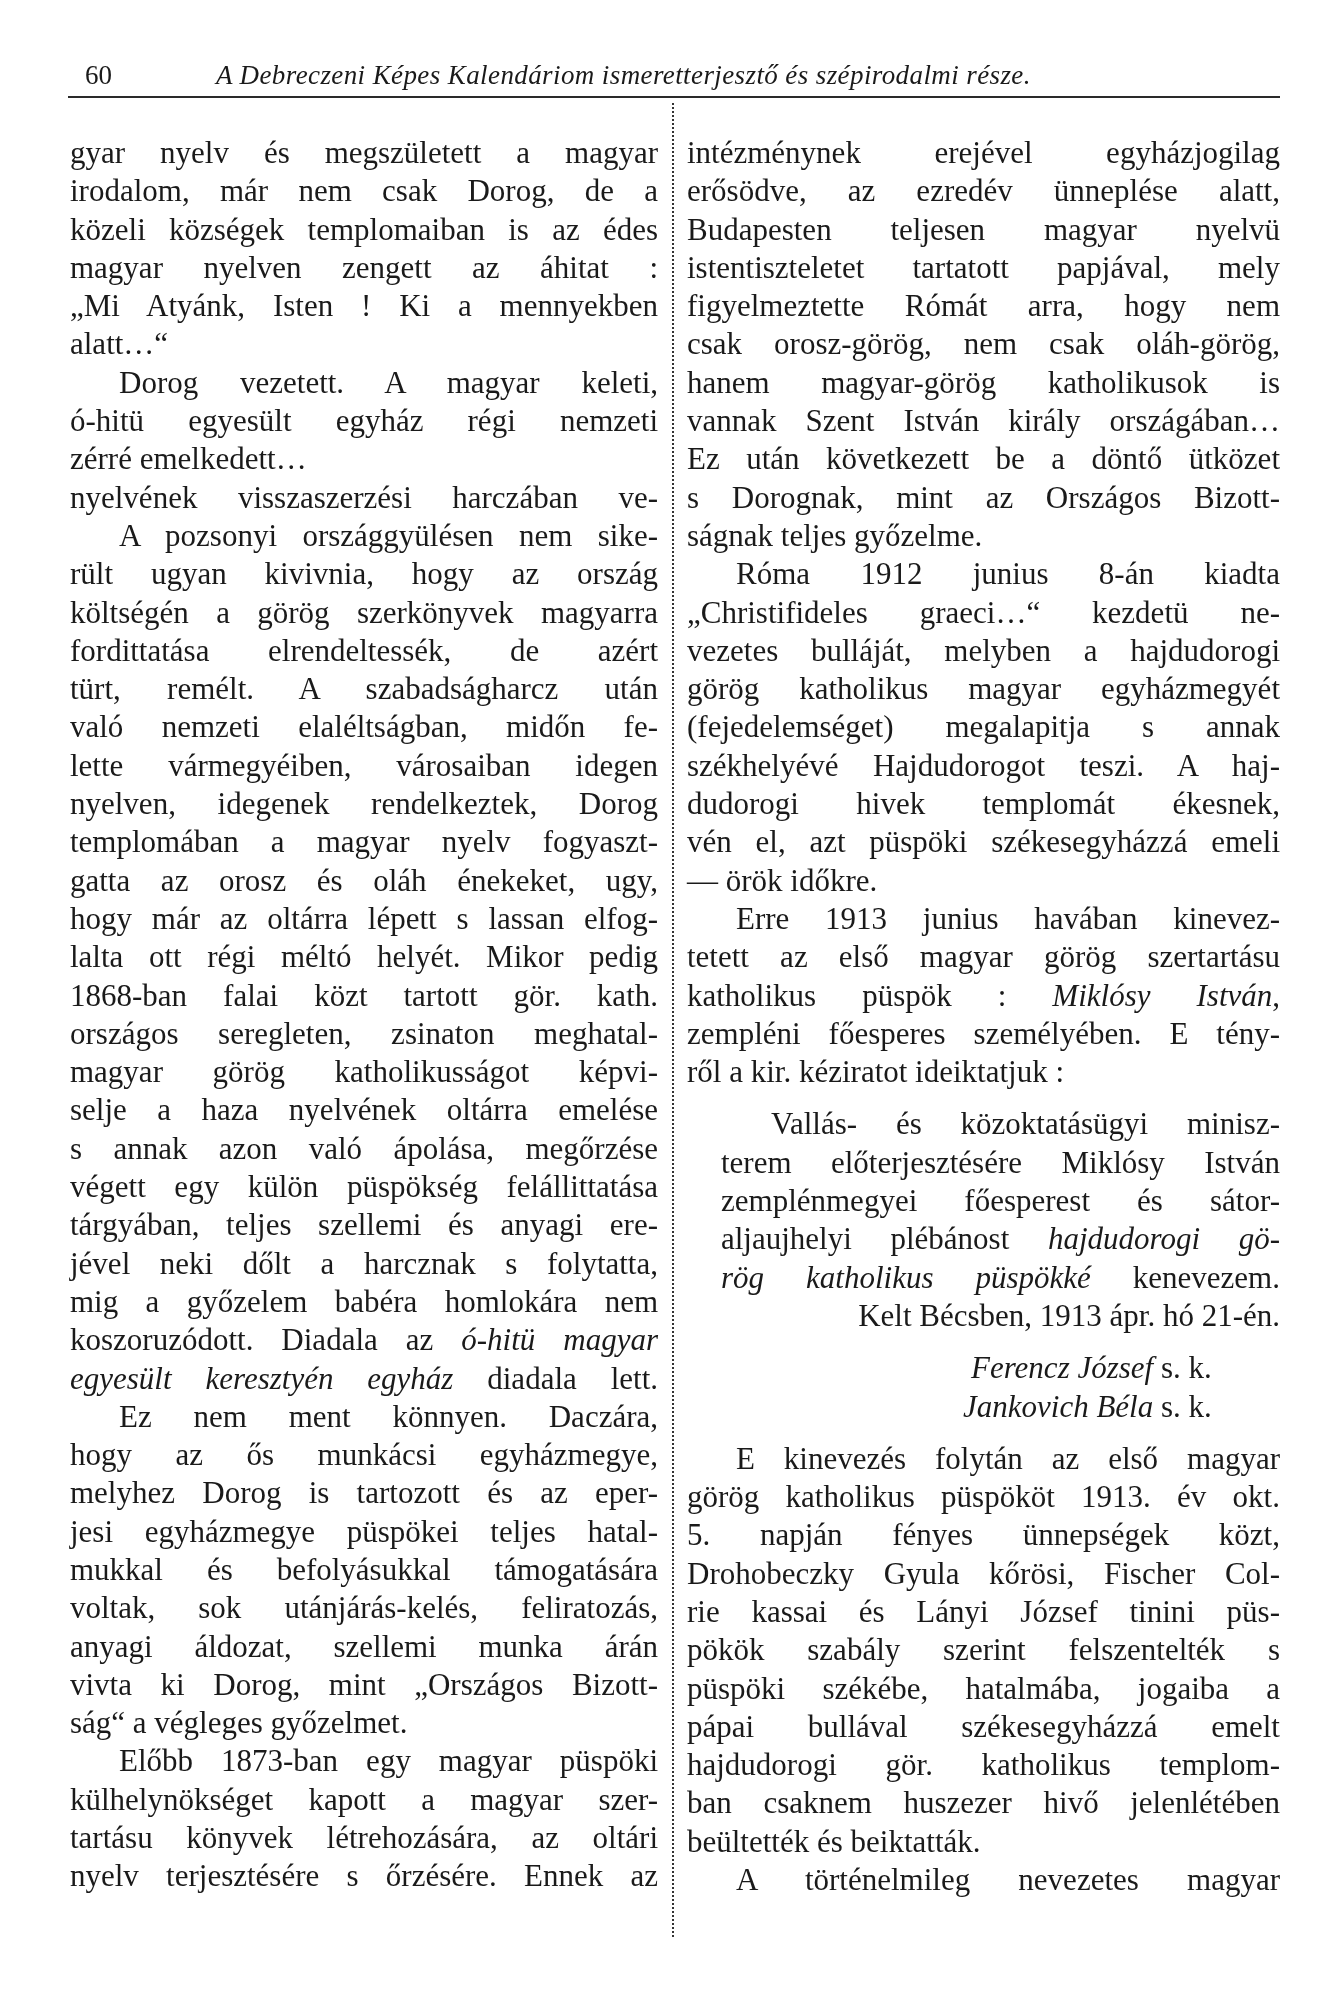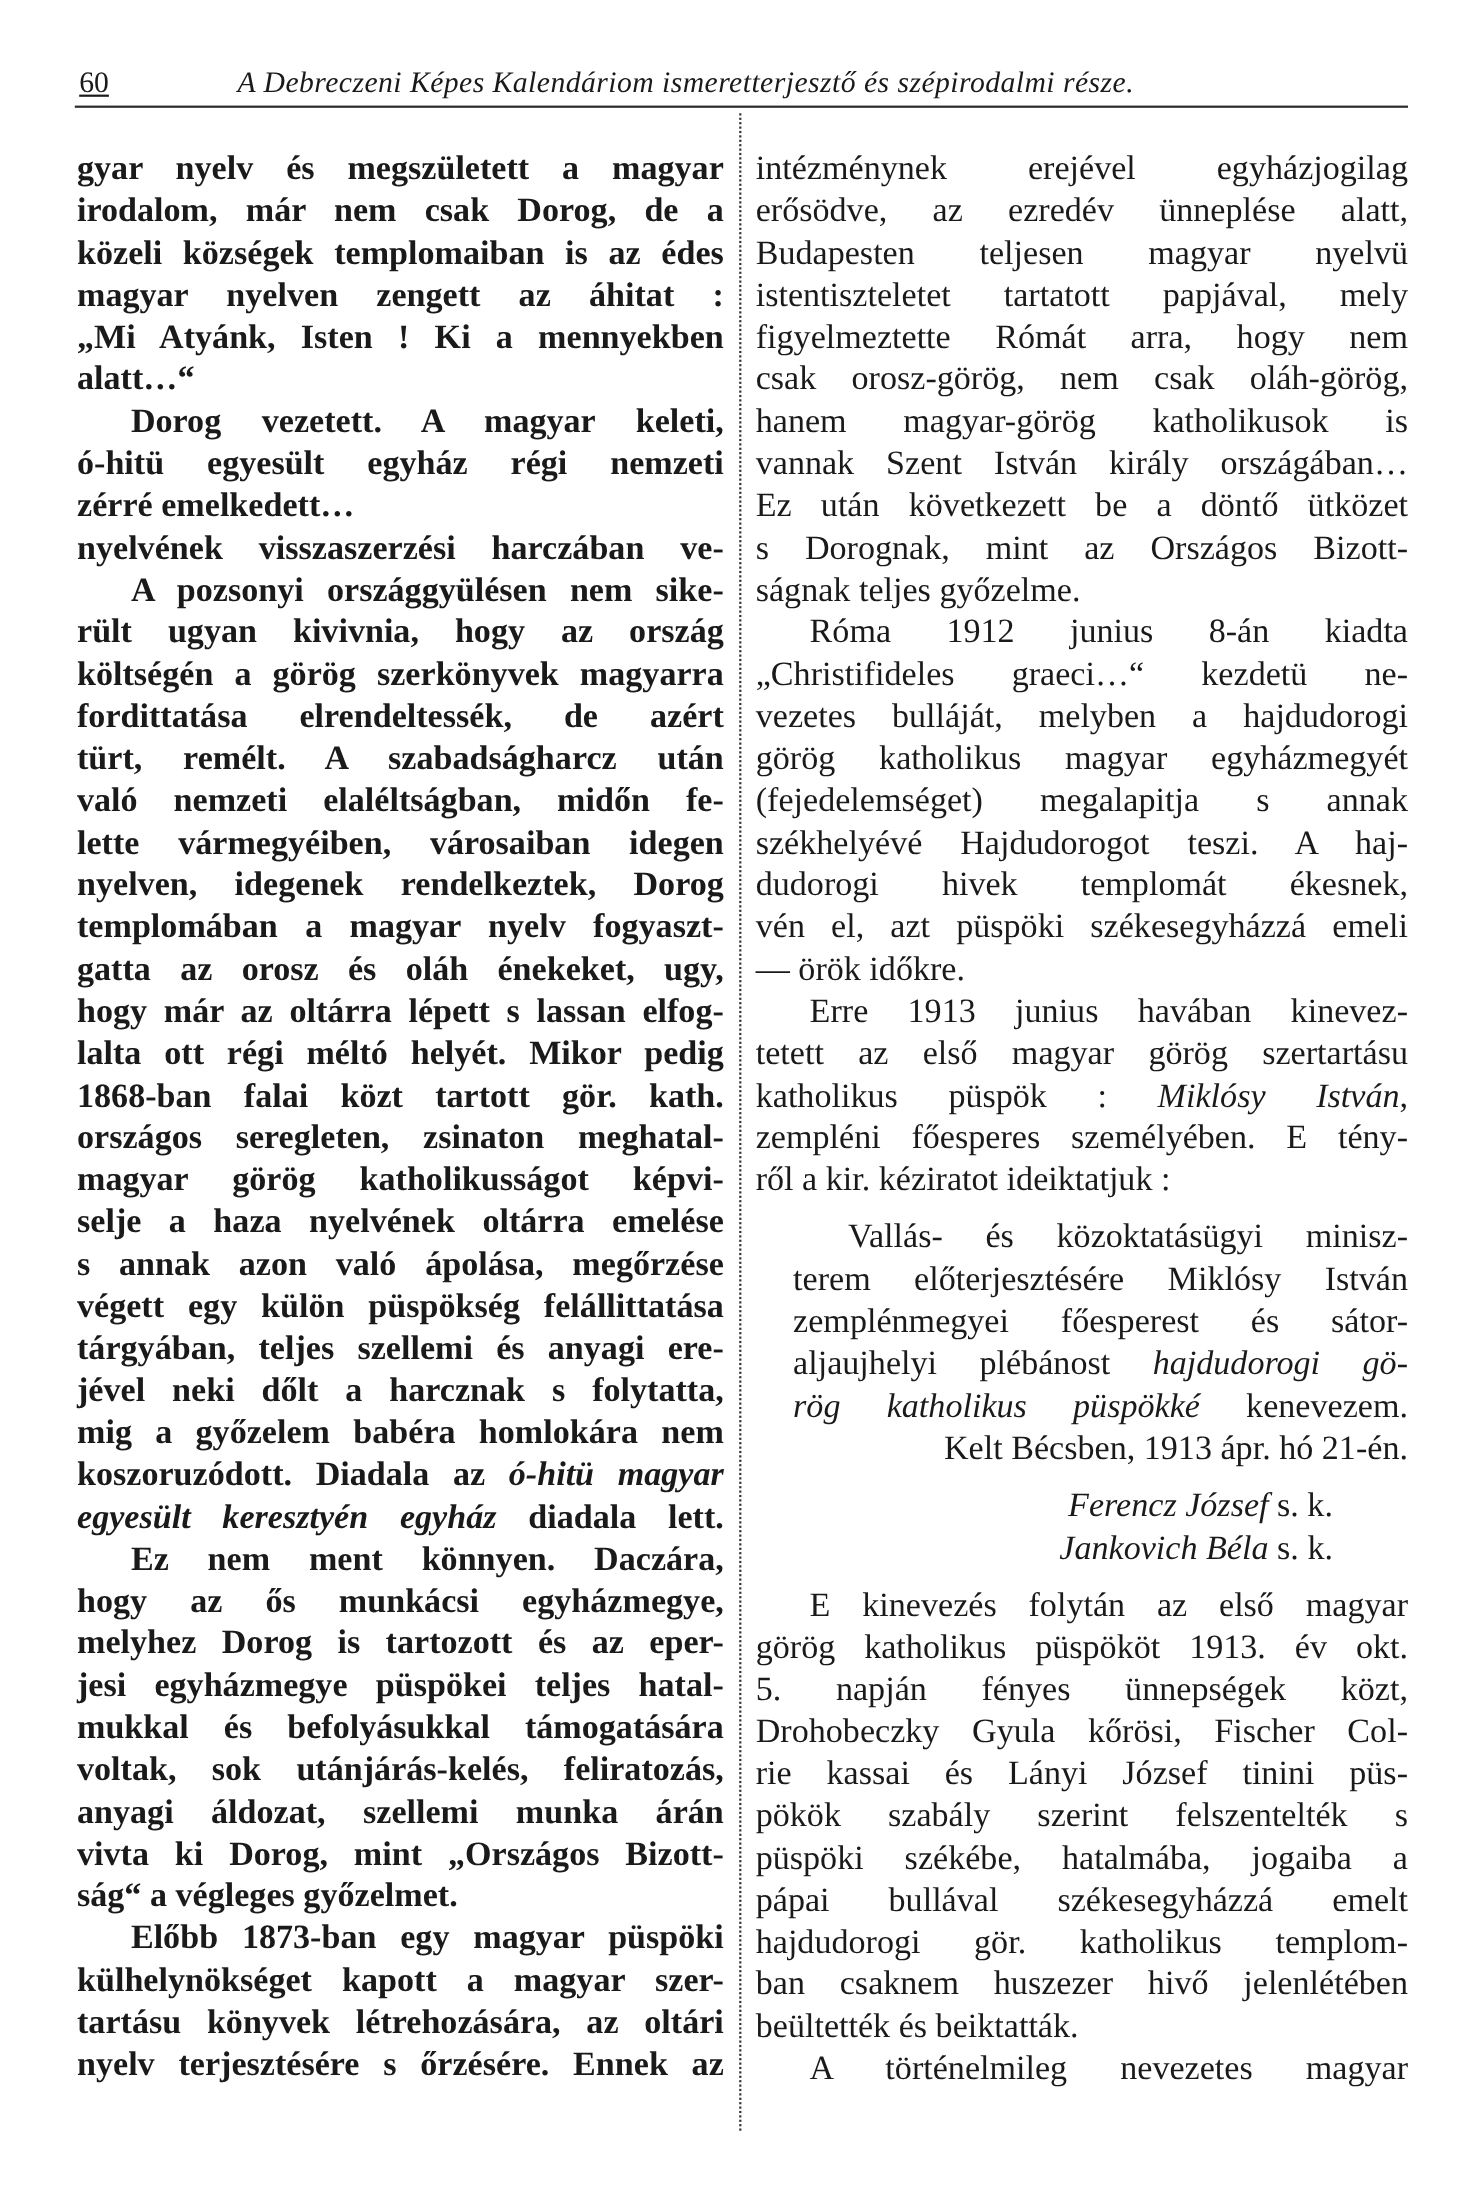--- a/index.html
+++ b/index.html
@@ -17,25 +17,24 @@
     }
     .header {
       position: absolute;
       left: 68px;
       top: 58px;
       width: 1212px;
       height: 34px;
     }
     .page-number {
       position: absolute;
-      left: 4px;
+      left: 17px;
       top: 0;
       font-size: 27px;
       line-height: 34px;
-      text-decoration: underline;
     }
     .running-title {
       position: absolute;
       left: 148px;
       top: 0;
       font-size: 27px;
       line-height: 34px;
       font-style: italic;
       letter-spacing: 0.4px;
       white-space: nowrap;
@@ -55,21 +54,21 @@
       width: 0;
       height: 1834px;
       border-left: 2px dotted #333333;
     }
     .column {
       position: absolute;
       top: 134px;
       font-size: 31px;
       line-height: 38.3px;
     }
-    .col-left { left: 70px; width: 588px; font-weight: bold; }
+    .col-left { left: 70px; width: 588px; }
     .col-right { left: 687px; width: 593px; }
     .line {
       display: block;
       height: 38.3px;
       white-space: nowrap;
       text-align: justify;
       text-align-last: justify;
       overflow: visible;
     }
     .line.last { text-align-last: left; text-align: left; }

